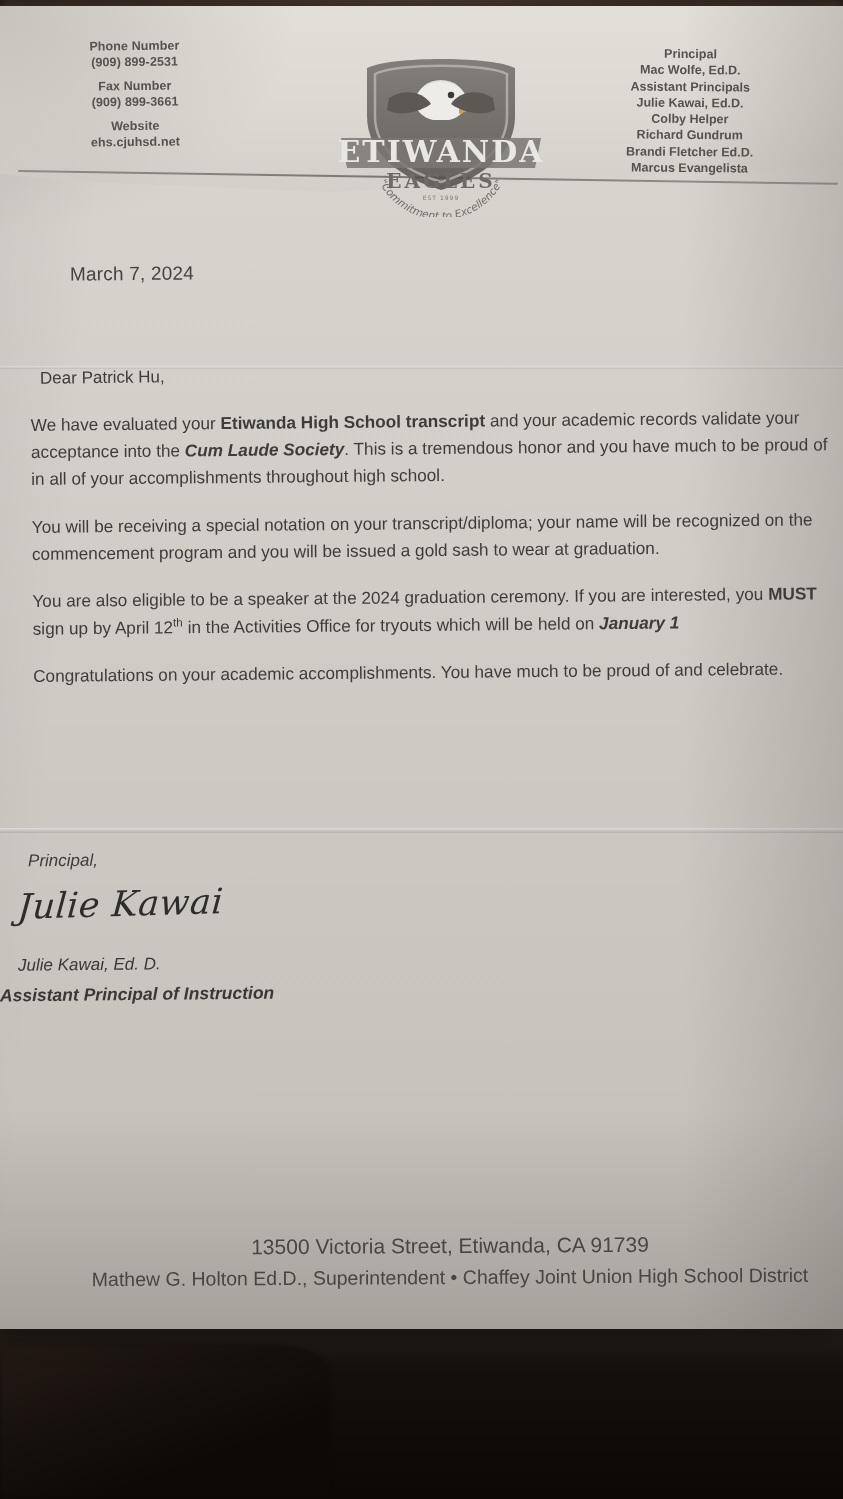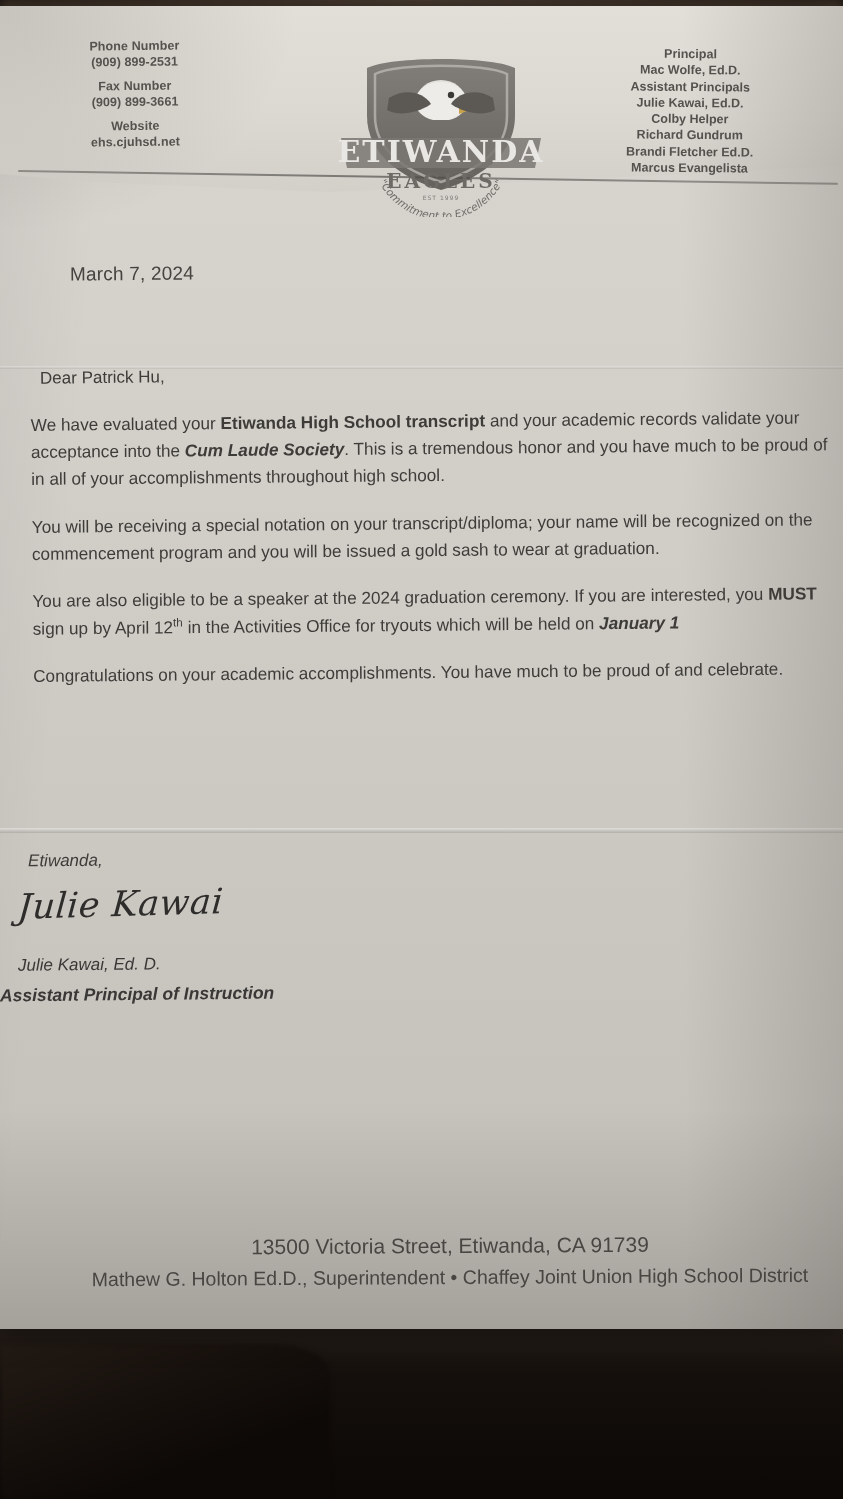--- a/index.html
+++ b/index.html
@@ -314,21 +314,21 @@
   <div class="body-text">
     <p><span>We have evaluated your </span><b>Etiwanda High School transcript</b><span> and your academic records validate your acceptance into the </span><i>Cum Laude Society</i><span>.  This is a tremendous honor and you have much to be proud of in all of your accomplishments throughout high school.</span></p>
 
     <p>You will be receiving a special notation on your transcript/diploma; your name will be recognized on the commencement program and you will be issued a gold sash to wear at graduation.</p>
 
     <p><span>You are also eligible to be a speaker at the 2024 graduation ceremony.  If you are interested, you </span><b>MUST</b><span> sign up by April 12</span><sup>th</sup><span> in the Activities Office for tryouts which will be held on </span><span class="bi">January 1</span></p>
 
     <p>Congratulations on your academic accomplishments.  You have much to be proud of and celebrate.</p>
   </div>
 
-  <div class="sincerely">Etiwanda,</div>
+  <div class="sincerely">Principal,</div>
   <div class="signature">Julie Kawai</div>
   <div class="sig-name">Julie Kawai, Ed. D.</div>
   <div class="sig-title">Assistant Principal of Instruction</div>
 
   <div class="footer-address">13500 Victoria Street, Etiwanda, CA 91739</div>
   <div class="footer-super">Mathew G. Holton Ed.D., Superintendent  •  Chaffey Joint Union High School District</div>
 
   <div class="crease crease-a"></div>
   <div class="crease crease-b"></div>
   <div class="shade-right"></div>

